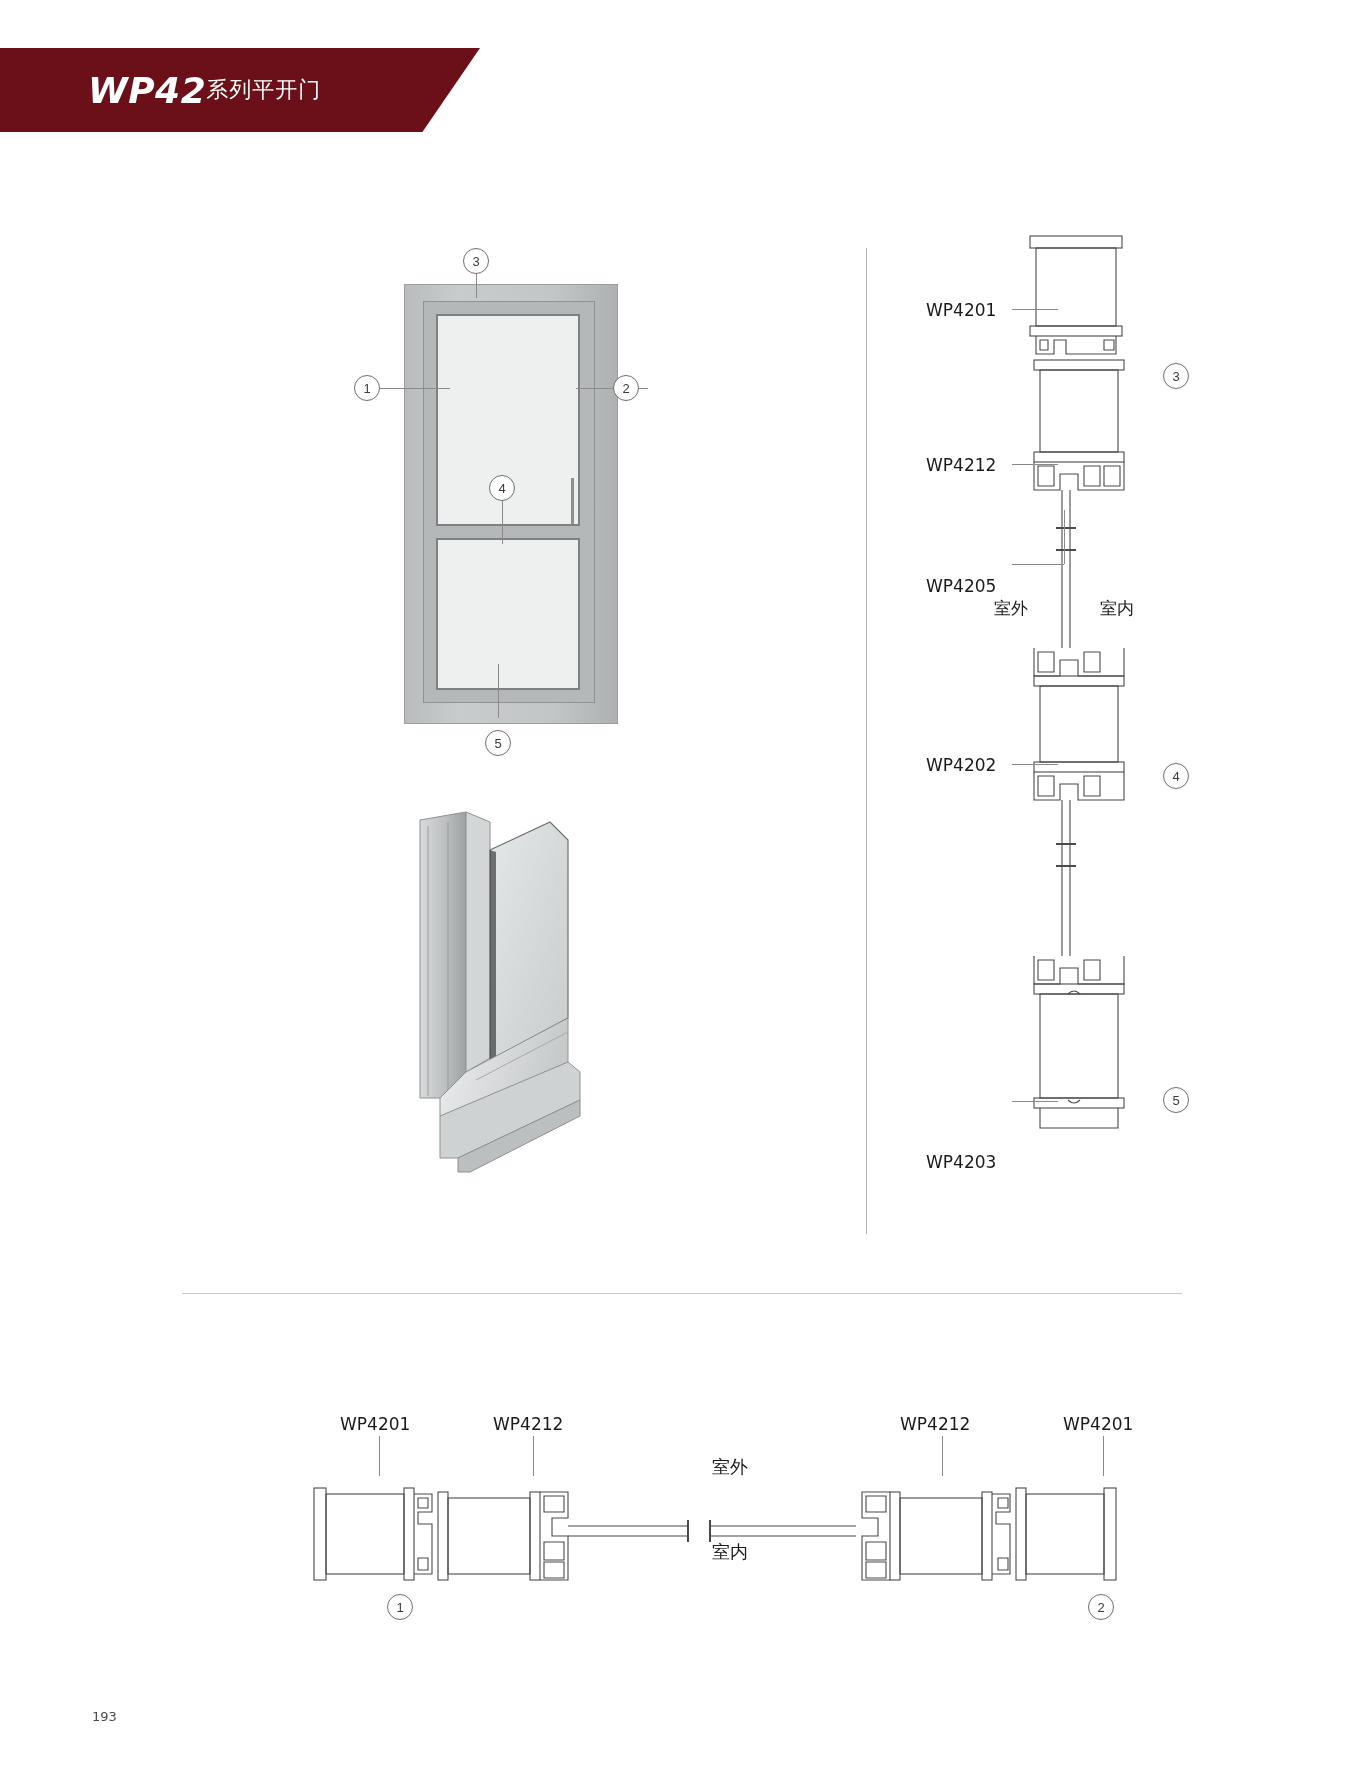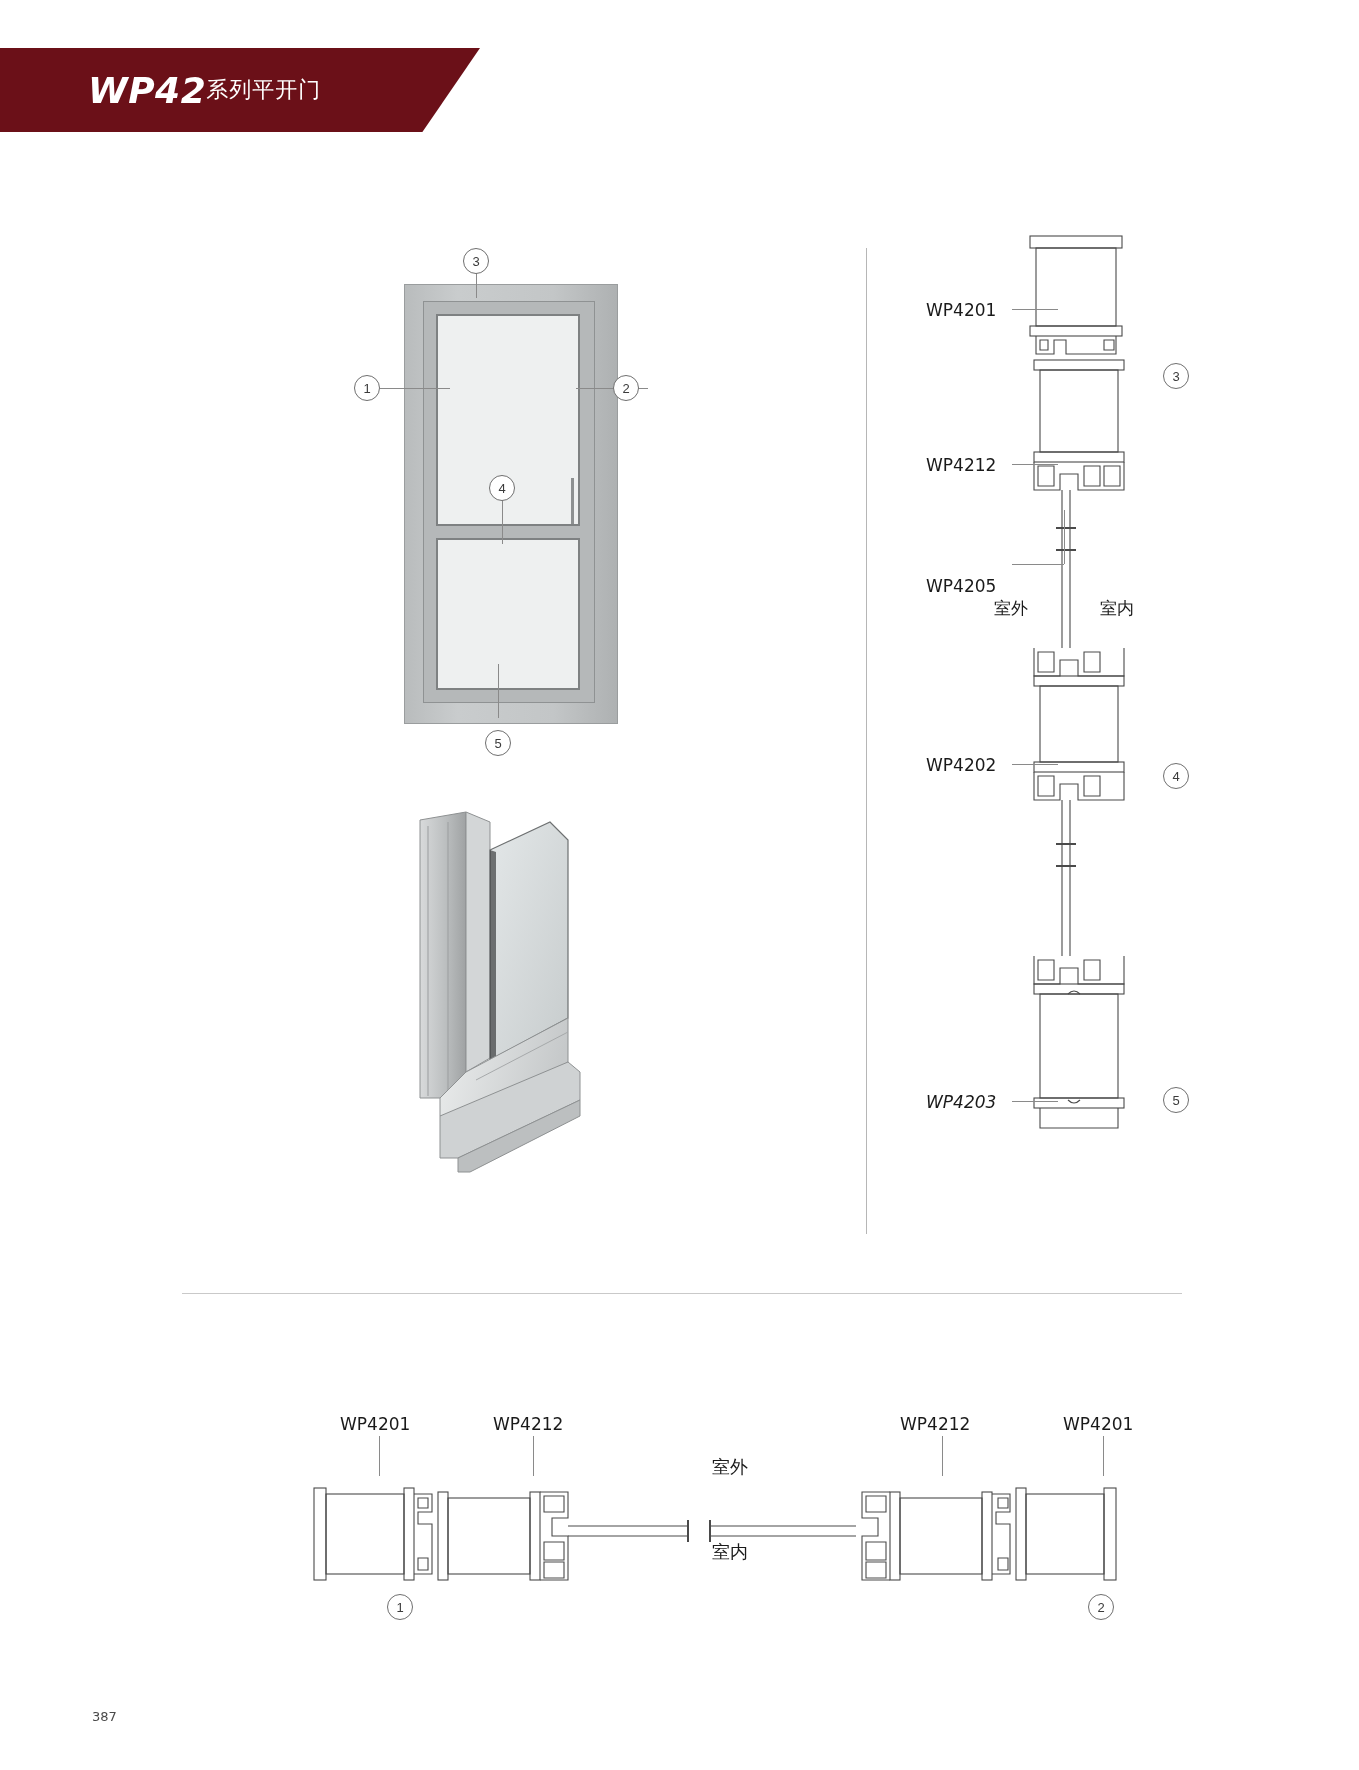--- a/index.html
+++ b/index.html
@@ -277,21 +277,21 @@
     <span class="lbl" style="left:926px; top:455px;">WP4212</span>
     <div class="leader" style="left:1012px; top:464px; width:46px; height:1px;"></div>
 
     <span class="lbl" style="left:926px; top:566px;margin-top:10px;">WP4205</span>
     <div class="leader" style="left:1012px; top:564px; width:52px; height:1px;"></div>
     <div class="leader" style="left:1064px; top:510px; width:1px; height:54px;"></div>
 
     <span class="lbl" style="left:926px; top:755px;">WP4202</span>
     <div class="leader" style="left:1012px; top:764px; width:46px; height:1px;"></div>
 
-    <span class="lbl" style="left:926px; top:1092px;font-style:italic;">WP4203</span>
+    <span class="lbl" style="left:926px; top:1152px;">WP4203</span>
     <div class="leader" style="left:1012px; top:1101px; width:46px; height:1px;"></div>
 
     <span class="lbl cn" style="left:994px; top:597px;">室外</span>
     <span class="lbl cn" style="left:1100px; top:597px;">室内</span>
 
     <div class="callout" style="left:1163px; top:363px;">3</div>
     <div class="callout" style="left:1163px; top:763px;">4</div>
     <div class="callout" style="left:1163px; top:1087px;">5</div>
   </div>
 
@@ -357,15 +357,15 @@
     <span class="lbl" style="left:1063px; top:1414px;">WP4201</span>
     <div class="leader" style="left:1103px; top:1436px; width:1px; height:40px;"></div>
 
     <span class="lbl cn" style="left:712px; top:1455px; font-size:18px;">室外</span>
     <span class="lbl cn" style="left:712px; top:1540px; font-size:18px;">室内</span>
 
     <div class="callout" style="left:387px; top:1594px;">1</div>
     <div class="callout" style="left:1088px; top:1594px;">2</div>
   </div>
 
-  <div class="page-num">387</div>
+  <div class="page-num">193</div>
 
 </div>
 
 </body></html>

